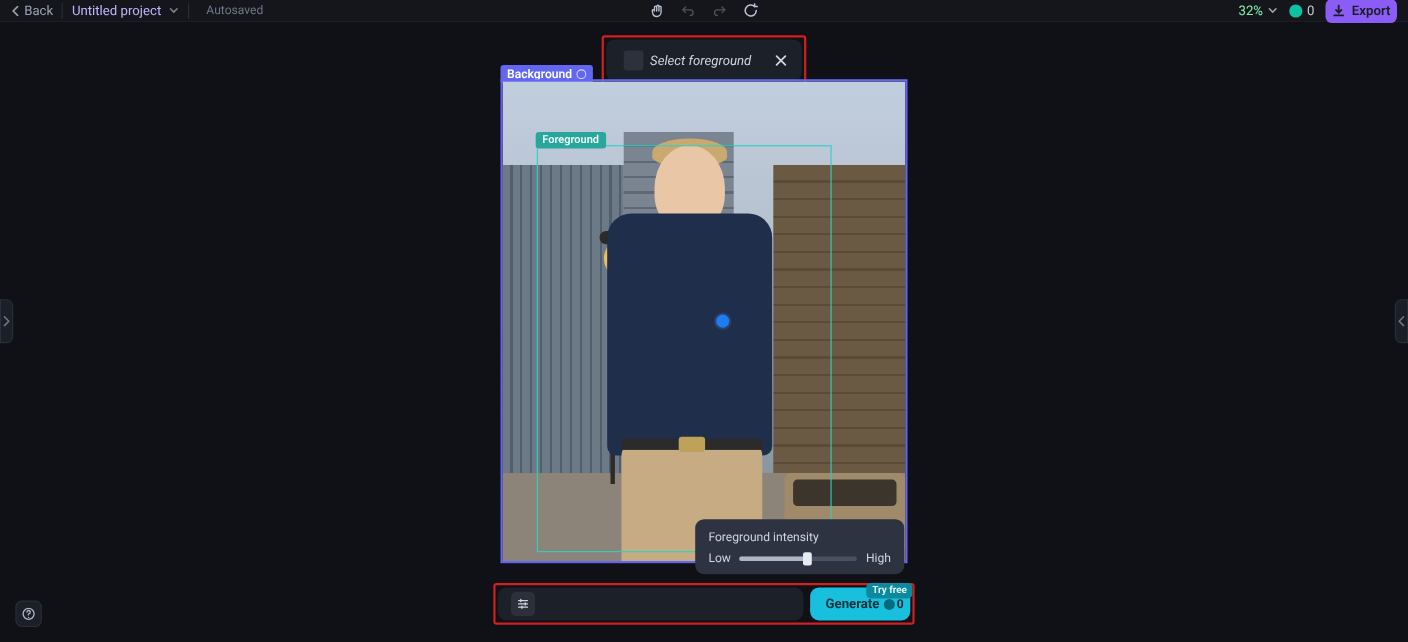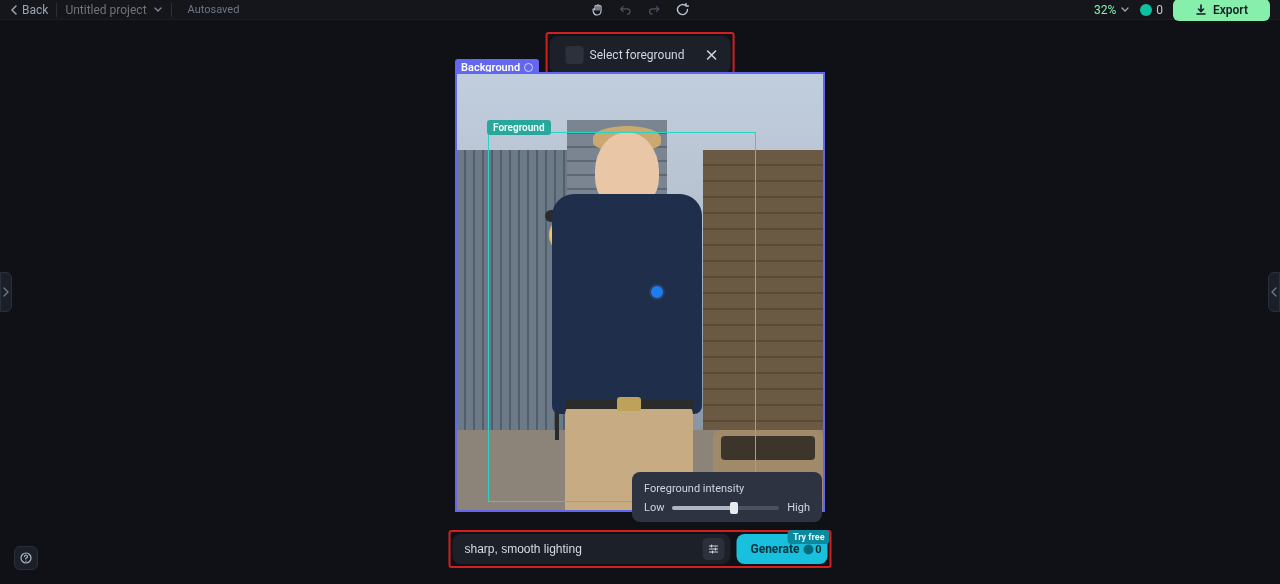--- a/index.html
+++ b/index.html
@@ -19,37 +19,37 @@
     height: 20px;
     padding: 0 10px;
     border-bottom: 1px solid #1b1e26;
     background: #14161c;
   }
   .back {
     display: flex; align-items: center; gap: 4px;
     font-size: 12px; color: #9aa3b2; cursor: pointer;
   }
   .vsep { width: 1px; height: 14px; background: #2a2f3a; margin: 0 8px; }
-  .project { display: flex; align-items: center; gap: 6px; font-size: 12px; color: #737373; }
+  .project { display: flex; align-items: center; gap: 6px; font-size: 12px; color: #c4b5fd; }
   .project .chev { color: #7b8499; }
   .saved { font-size: 11px; color: #6e7687; margin-left: 8px; }
   .center-tools { position: absolute; left: 50%; transform: translateX(-50%); display: flex; gap: 14px; align-items: center; }
   .tool-btn { width: 14px; height: 14px; color: #bcc4d2; cursor: pointer; }
   .tool-btn.dim { color: #4b5262; }
   .right-tools { margin-left: auto; display: flex; gap: 10px; align-items: center; }
   .zoom { font-size: 12px; color: #86efac; display:flex;gap:4px;align-items:center;}
   .credits { display:flex;gap:4px;align-items:center;font-size:12px;color:#c4cad6;}
   .credits .coin{width:12px;height:12px;border-radius:50%;background:#0ec1a1;display:inline-block;}
   .export-btn {
     display:flex;align-items:center;gap:6px;
-    background:#86efac;color:#1a1d24;border-radius:6px;
-    padding:4px 22px;font-size:12px;font-weight:600;cursor:pointer;
-  }
-  
-  .pill-wrap{position:absolute;top:32px;left:50%;transform:translateX(-50%);border:2px solid #d21f1f;border-radius:3px;padding:2px;}
+    background:#8b5cf6;color:#1a1d24;border-radius:6px;
+    padding:4px 6px;font-size:12px;font-weight:600;cursor:pointer;
+  }
+  
+  .pill-wrap{position:absolute;top:32px;left:50%;transform:translateX(-50%);border:2px solid #d21f1f;border-radius:3px;padding:2px;font-style:italic;}
   .pill{display:flex;align-items:center;gap:4px;background:#1c2029;border-radius:8px;padding:4px 6px;}
   .pill-btn{display:flex;align-items:center;gap:6px;padding:6px 10px;border-radius:6px;font-size:12px;color:#cfd5e2;cursor:pointer;}
   .pill-btn.active{background:#303441;}
   .thumb{width:18px;height:18px;border-radius:3px;background:#2c313b;display:inline-block;}
   .pill-close{width:26px;height:26px;display:flex;align-items:center;justify-content:center;color:#cfd5e2;cursor:pointer;}
   
   .canvas-stage{position:absolute;top:72px;left:50%;transform:translateX(-50%);text-decoration:underline;}
   .bg-label{
     display:inline-flex;align-items:center;gap:4px;
     background:#6366f1;color:white;font-size:11px;font-weight:600;
@@ -221,21 +221,20 @@
     <div class="slider-track">
       <div class="slider-fill"></div>
       <div class="slider-thumb"></div>
     </div>
     <span>High</span>
   </div>
 </div>
 
 <div class="prompt-wrap">
   <div class="prompt-input">
-    <input type="text" value="sharp, smooth lighting" style="">
     <div class="settings-chip">
       <svg width="12" height="12" viewBox="0 0 12 12">
           <path d="M2 3h8M2 6h8M2 9h8M4 2v2M8 5v2M5 8v2" stroke="#cfd5e2" stroke-width="1.2" stroke-linecap="round"></path>
         </svg>
     </div>
   </div>
   <div class="gen-cluster">
     <div class="gen-btn">
       <span>Generate</span>
     </div>

